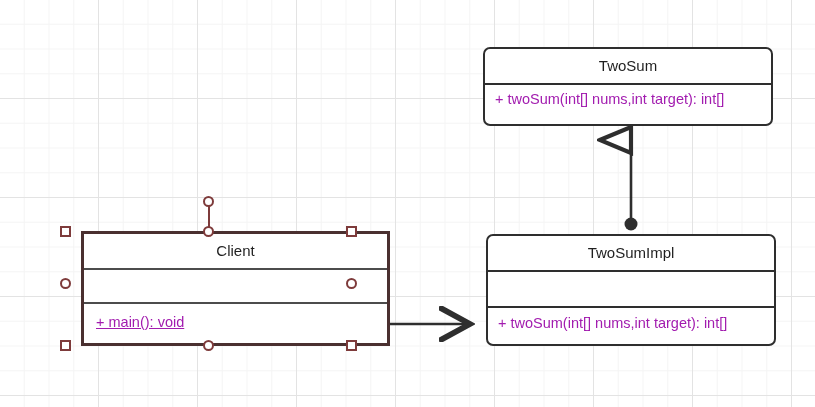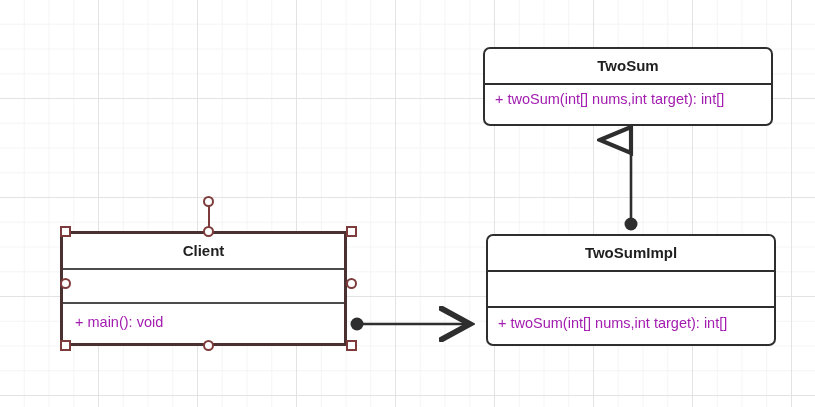--- a/index.html
+++ b/index.html
@@ -42,21 +42,21 @@
     overflow: hidden;
   }
   .uml-class.selected {
     border-color: #4a3030;
     border-radius: 0;
     border-width: 3px;
   }
 
   .uml-title {
     text-align: center;
-    font-weight: bold;
+    font-weight: normal;
     font-size: 15px;
     color: #1f1f1f;
     padding: 8px 6px 9px 6px;
     line-height: 1.15;
   }
   .uml-sep {
     height: 0;
     border-top: 2.5px solid #2e2e2e;
   }
   .selected .uml-sep {
@@ -71,26 +71,26 @@
     flex: 1;
   }
   .uml-compartment.empty {
     padding: 0;
     min-height: 34px;
   }
 
   
   #box-twosum      { left: 483px; top: 47px;  width: 290px; height: 79px; }
   #box-twosumimpl  { left: 486px; top: 234px; width: 290px; height: 112px; }
-  #box-client      { left: 60px;  top: 231px; width: 287px; height: 115px; }
+  #box-client      { left: 81px;  top: 231px; width: 309px; height: 115px; }
 
   #box-twosum .uml-compartment { padding-top: 5px; }
   #box-twosumimpl .uml-compartment.methods { padding-top: 6px; }
   #box-client .uml-compartment.attrs { min-height: 32px; }
-  #box-client .uml-compartment.methods { padding-top: 9px; padding-left: 12px; }
+  #box-client .uml-compartment.methods { padding-top: 9px; padding-left: 12px; text-decoration: underline; }
 
   
   .connector-svg {
     position: absolute;
     left: 0;
     top: 0;
     width: 815px;
     height: 407px;
     pointer-events: none;
     overflow: visible;

